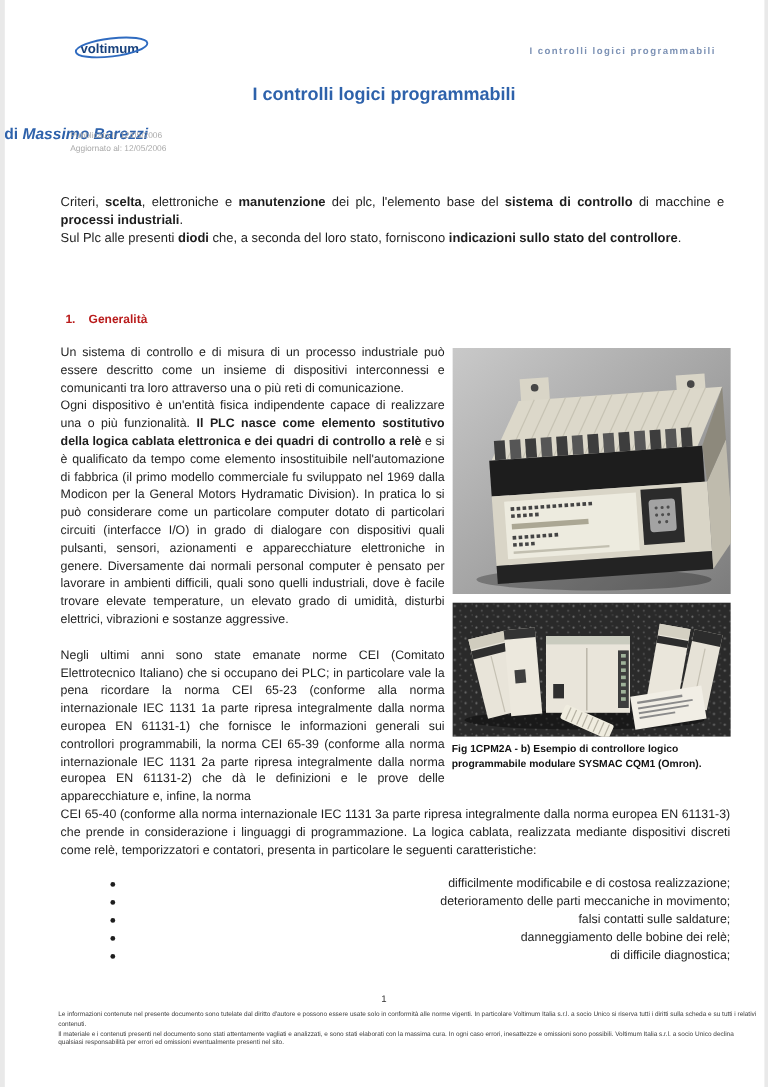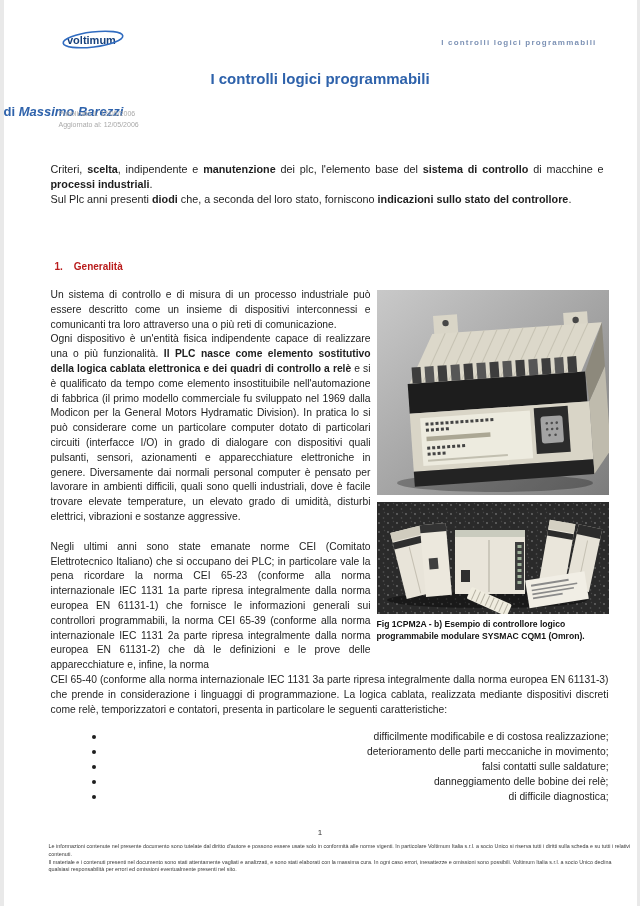--- a/index.html
+++ b/index.html
@@ -98,22 +98,22 @@
   <div class="doc-title">I controlli logici programmabili</div>
   <div class="byline">
     <span>di </span><span class="i">Massimo Barezzi</span>
   </div>
   <div class="meta">
     <div>Pubblicato il: 12/05/2006</div>
     <div>Aggiornato al: 12/05/2006</div>
   </div>
 
   <div class="intro">
-    <p><span>Criteri, </span><span class="b">scelta</span><span>, indipendente e </span><span class="b">manutenzione</span><span> dei plc, l'elemento base del </span><span class="b">sistema di controllo</span><span> di macchine e </span><span class="b">processi industriali</span><span>.</span></p>
-    <p><span>Sul Plc anni presenti </span><span class="b">diodi</span><span> che, a seconda del loro stato, forniscono </span><span class="b">indicazioni sullo stato del controllore</span><span>.</span></p>
+    <p><span>Criteri, </span><span class="b">scelta</span><span>, elettroniche e </span><span class="b">manutenzione</span><span> dei plc, l'elemento base del </span><span class="b">sistema di controllo</span><span> di macchine e </span><span class="b">processi industriali</span><span>.</span></p>
+    <p><span>Sul Plc alle presenti </span><span class="b">diodi</span><span> che, a seconda del loro stato, forniscono </span><span class="b">indicazioni sullo stato del controllore</span><span>.</span></p>
   </div>
 
   <div class="section-heading">
     <span class="num">1.</span><span>Generalità</span>
   </div>
 
   <div class="content">
 
     <aside class="figures">
 

